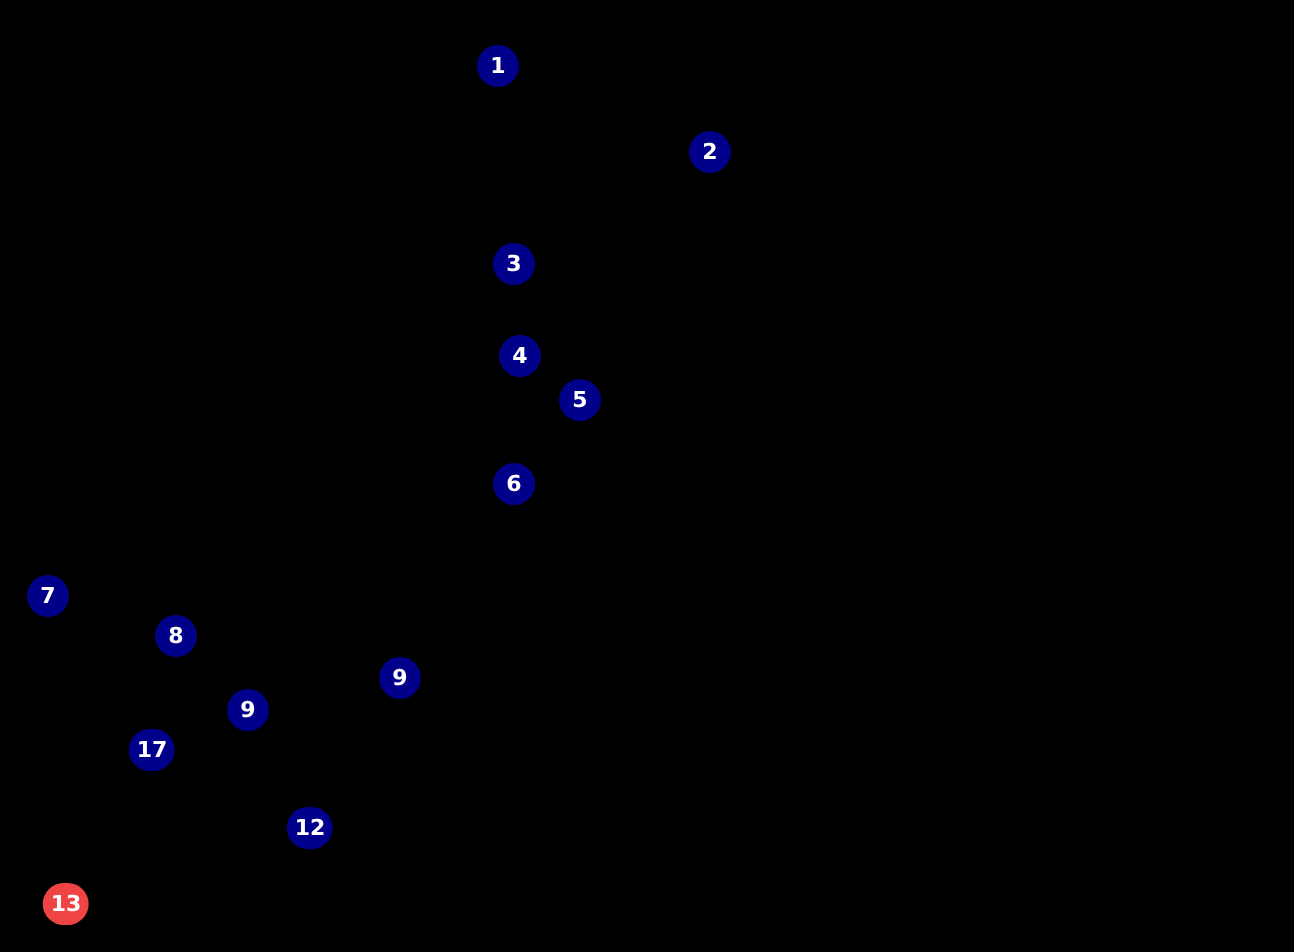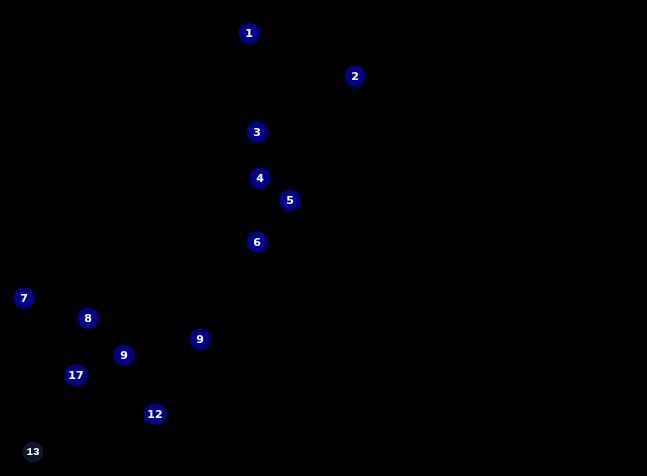--- a/index.html
+++ b/index.html
@@ -51,14 +51,14 @@
     <div class="node" style="left: 257px; top: 132px; background: rgb(0, 0, 139); color: rgb(255, 255, 255);">3</div>
     <div class="node" style="left: 260px; top: 178px; background: rgb(0, 0, 139); color: rgb(255, 255, 255);">4</div>
     <div class="node" style="left: 290px; top: 200px; background: rgb(0, 0, 139); color: rgb(255, 255, 255);">5</div>
     <div class="node" style="left: 257px; top: 242px; background: rgb(0, 0, 139); color: rgb(255, 255, 255);">6</div>
     <div class="node" style="left: 24px; top: 298px; background: rgb(0, 0, 139); color: rgb(255, 255, 255);">7</div>
     <div class="node" style="left: 88px; top: 318px; background: rgb(0, 0, 139); color: rgb(255, 255, 255);">8</div>
     <div class="node" style="left: 200px; top: 339px; background: rgb(0, 0, 139); color: rgb(255, 255, 255);">9</div>
     <div class="node" style="left: 124px; top: 355px; background: rgb(0, 0, 139); color: rgb(255, 255, 255);">9</div>
     <div class="node" style="left: 76px; top: 375px; background: rgb(0, 0, 139); color: rgb(255, 255, 255);">17</div>
     <div class="node" style="left: 155px; top: 414px; background: rgb(0, 0, 139); color: rgb(255, 255, 255);">12</div>
-    <div class="node" style="left: 33px; top: 452px; background: #0f172a; color: rgb(255, 255, 255); font-family: Liberation Mono, monospace;">13</div>
+    <div class="node" style="left: 33px; top: 452px; background: #ef4444; color: rgb(255, 255, 255);">13</div>
   </div>
 
 </body></html>

